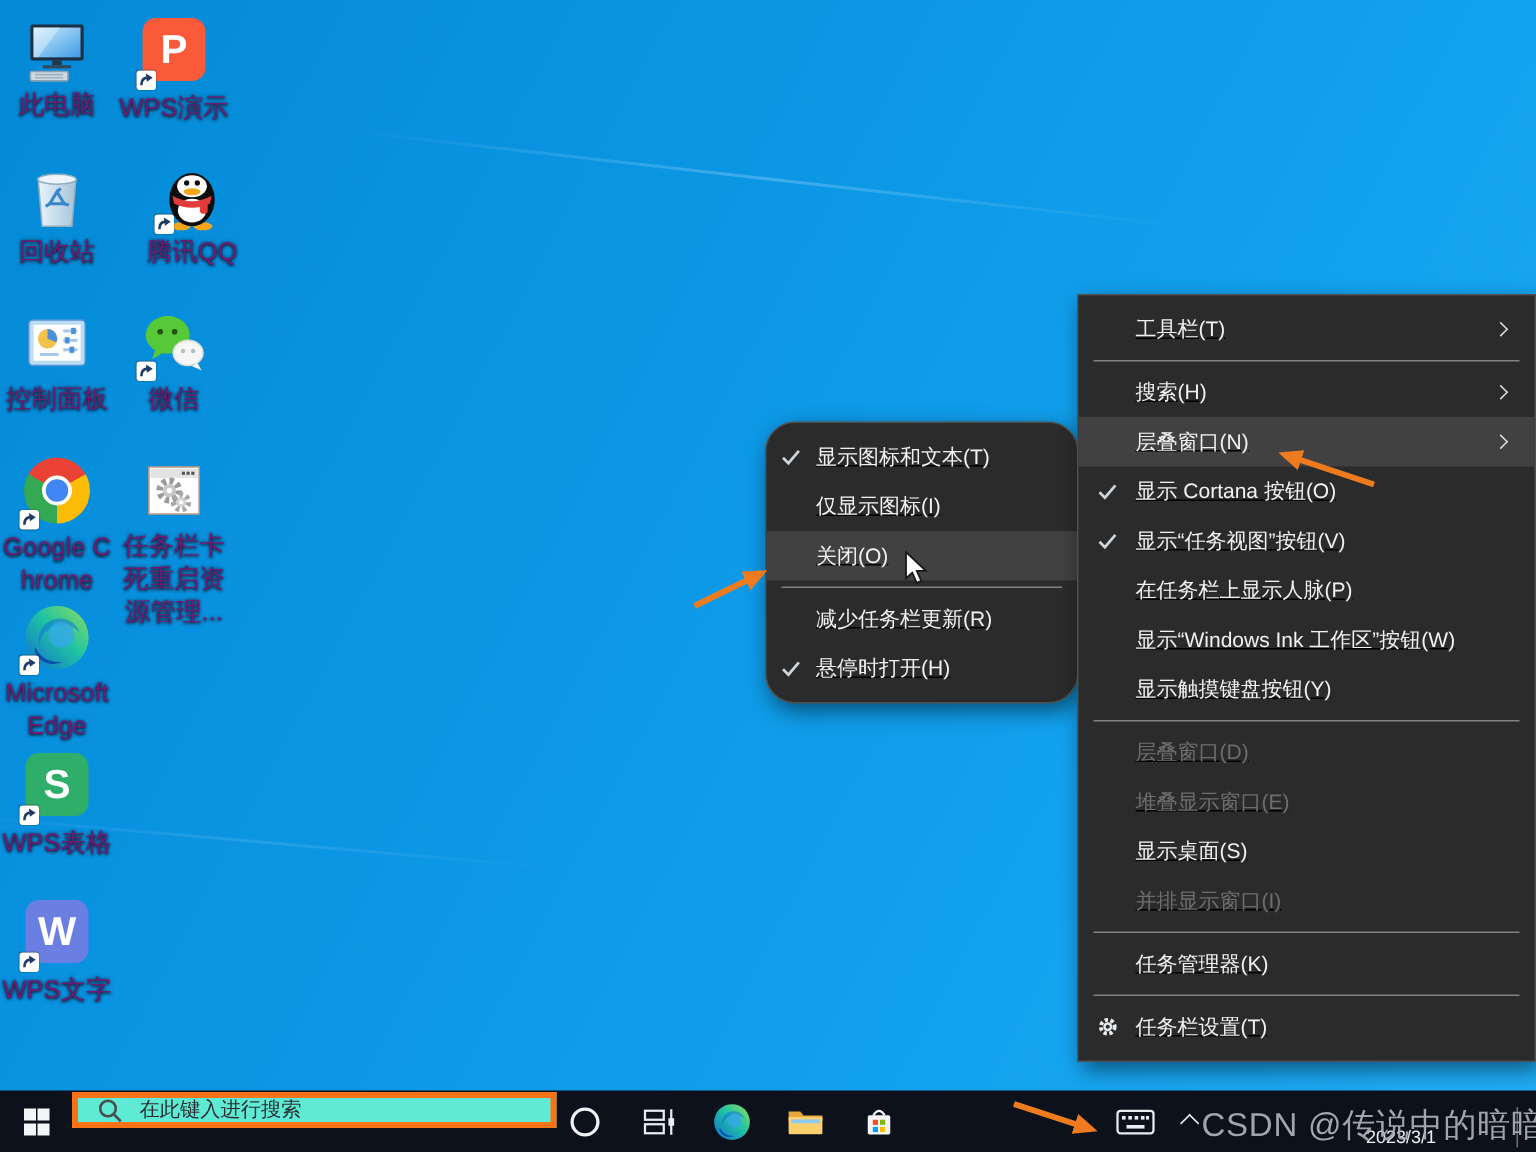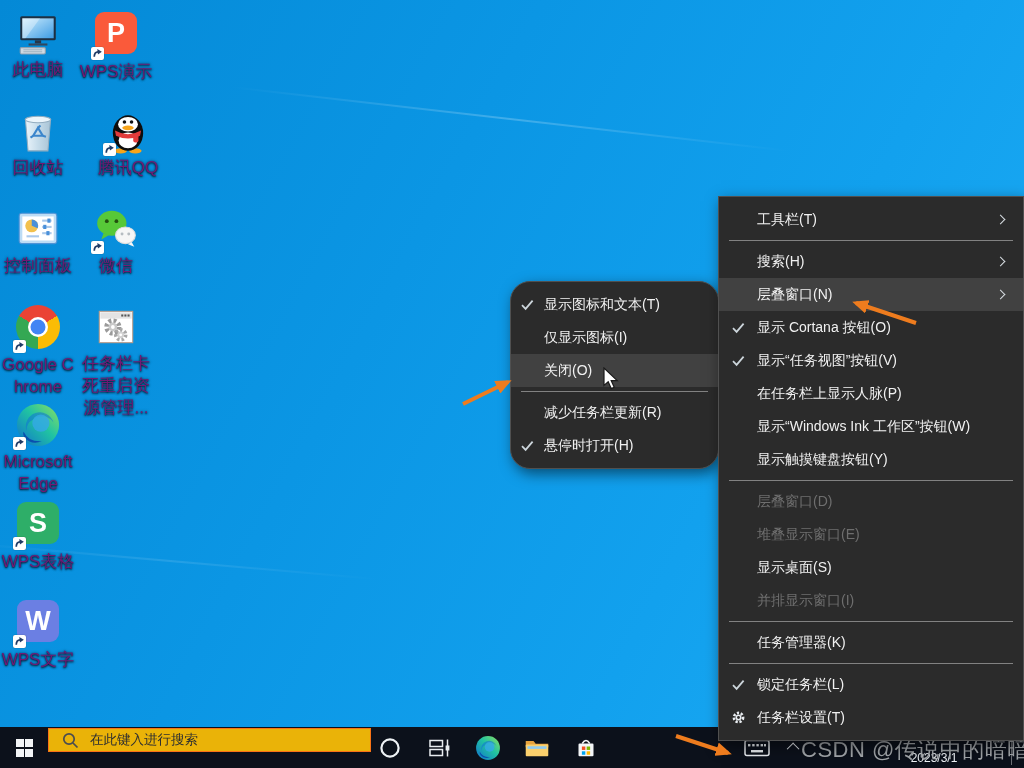--- a/index.html
+++ b/index.html
@@ -26,40 +26,40 @@
     background: conic-gradient(from 300deg, #ea4335 0deg 120deg, #fbbc05 120deg 240deg, #34a853 240deg 360deg); }
   .chrome-ball::before { content:""; position:absolute; left:50%; top:50%; width: 20px; height: 20px;
     transform: translate(-50%,-50%); background:#fff; border-radius:50%; }
   .chrome-ball::after { content:""; position:absolute; left:50%; top:50%; width: 15px; height: 15px;
     transform: translate(-50%,-50%); background:#4285f4; border-radius:50%; }
   .wps-tile { width: 42px; height: 42px; margin: 2px auto; border-radius: 9px; display:flex;
     align-items:center; justify-content:center; color:#fff; font-weight:bold; font-size:27px; }
 
   
   .menu { position: absolute; background: #2b2b2b; border: 1px solid #505050;
-    box-shadow: 3px 5px 14px rgba(0,0,0,.5); padding: 6px 0; z-index: 50; }
+    box-shadow: 3px 5px 14px rgba(0,0,0,.5); padding: 6px 0; z-index: 50; text-decoration: underline; }
   .context-menu { left: 718px; top: 196px; width: 306px; }
   .sub-menu { left: 510px; top: 281px; width: 209px; border-radius: 20px; }
   .cm-item { display: flex; align-items: center; height: 33px; font-size: 14px; color: #f1f1f1; }
   .cm-item.hl { background: #414141; }
   .cm-item.disabled { color: #6e6e6e; }
   .cm-check { width: 38px; flex: none; display: flex; justify-content: center; align-items: center; }
   .sub-menu .cm-check { width: 33px; }
   .cm-text { flex: 1; white-space: nowrap; }
   .cm-chev { width: 26px; flex: none; display: flex; align-items: center; }
   .chevron-right { width: 7px; height: 7px; border-top: 1.6px solid #d8dee3; border-right: 1.6px solid #d8dee3; transform: rotate(45deg); }
   .cm-sep { height: 1px; background: #828282; margin: 4px 10px; }
 
   
   .taskbar { position: absolute; left: 0; top: 727px; width: 1024px; height: 41px; background: #0c111b; z-index: 30; }
   .start-btn { position: absolute; left: 0; top: 0; width: 48px; height: 41px; display:flex; align-items:center; justify-content:center; }
   .win-logo { width: 17px; height: 17px; display:grid; grid-template-columns: 8px 8px; grid-template-rows: 8px 8px; gap: 1.5px; }
   .win-logo span { background: #f3f5f7; }
-  .search-box { position: absolute; left: 48px; top: 1px; width: 323px; height: 24px; background: #eab308;
-    border: 1px solid #f97316; display: flex; align-items: center; padding-left: 13px; }
+  .search-box { position: absolute; left: 48px; top: 1px; width: 323px; height: 24px; background: #5eead4;
+    border: 4px solid #f97316; display: flex; align-items: center; padding-left: 13px; }
   .search-box .ph { color: #2c2e31; font-size: 13.5px; margin-left: 11px; }
   .tb-btn { position: absolute; top: 0; width: 44px; height: 41px; display:flex; align-items:center; justify-content:center; }
   .tray-divider { position: absolute; left: 1011px; top: 738px; width: 1px; height: 27px; background: rgba(255,255,255,.4); z-index: 32; }
   .tray-date { position: absolute; left: 896px; top: 751px; width: 76px; text-align: center; color: #eef2f6; font-size: 12px; z-index: 32; }
   .chevron-up { width: 9px; height: 9px; border-top: 1.7px solid #e9edf1; border-left: 1.7px solid #e9edf1; transform: rotate(45deg) translateY(2px); }
 
   
   .watermark { position: absolute; left: 801px; top: 735px; z-index: 40; color: #aeb2b6; opacity: .92;
     font-size: 22px; white-space: nowrap; letter-spacing: .5px; text-shadow: 0 0 2px rgba(0,0,0,.35); }
   .annotations { position: absolute; left: 0; top: 0; z-index: 70; pointer-events: none; }
@@ -451,28 +451,20 @@
     <span class="cm-text">并排显示窗口(I)</span>
   </div>
   <div class="cm-sep"></div>
   <div class="cm-item">
     <span class="cm-check"></span>
     <span class="cm-text">任务管理器(K)</span>
   </div>
   <div class="cm-sep"></div>
   <div class="cm-item">
     <span class="cm-check">
-      <svg width="13" height="12" viewBox="0 0 13 12">
-          <polyline points="1,6.2 4.6,9.8 11.6,1.6" fill="none" stroke="#ccd5db" stroke-width="1.8"></polyline>
-        </svg>
-    </span>
-    <span class="cm-text">锁定任务栏(L)</span>
-  </div>
-  <div class="cm-item">
-    <span class="cm-check">
       <svg width="15" height="15" viewBox="0 0 15 15">
         <circle cx="7.5" cy="7.5" r="4.6" fill="none" stroke="#e9edf1" stroke-width="2.6" stroke-dasharray="2.2 1.7"></circle>
         <circle cx="7.5" cy="7.5" r="3" fill="#e9edf1"></circle>
           <circle cx="7.5" cy="7.5" r="1.4" fill="#2b2b2b"></circle>
       </svg>
     </span>
     <span class="cm-text">任务栏设置(T)</span>
   </div>
 </div>
 

